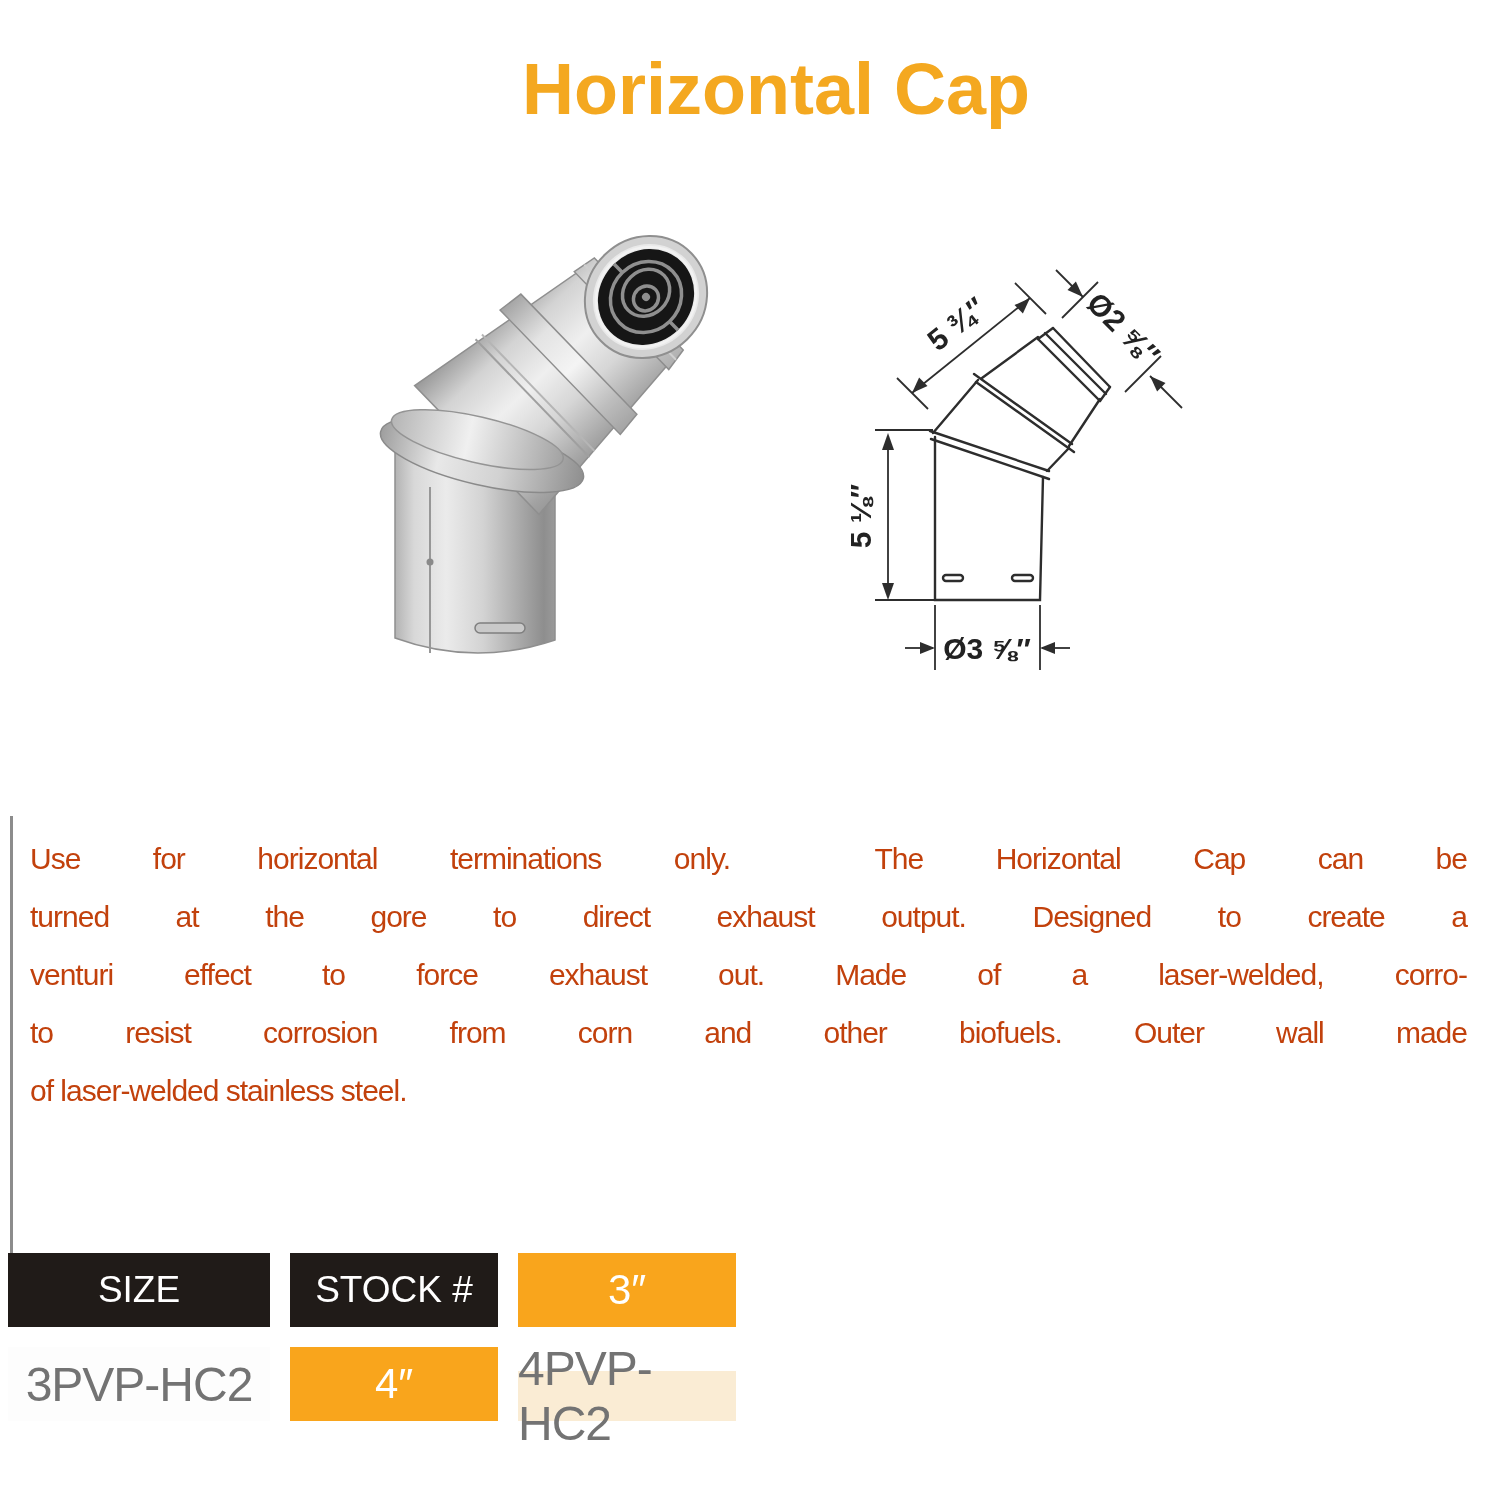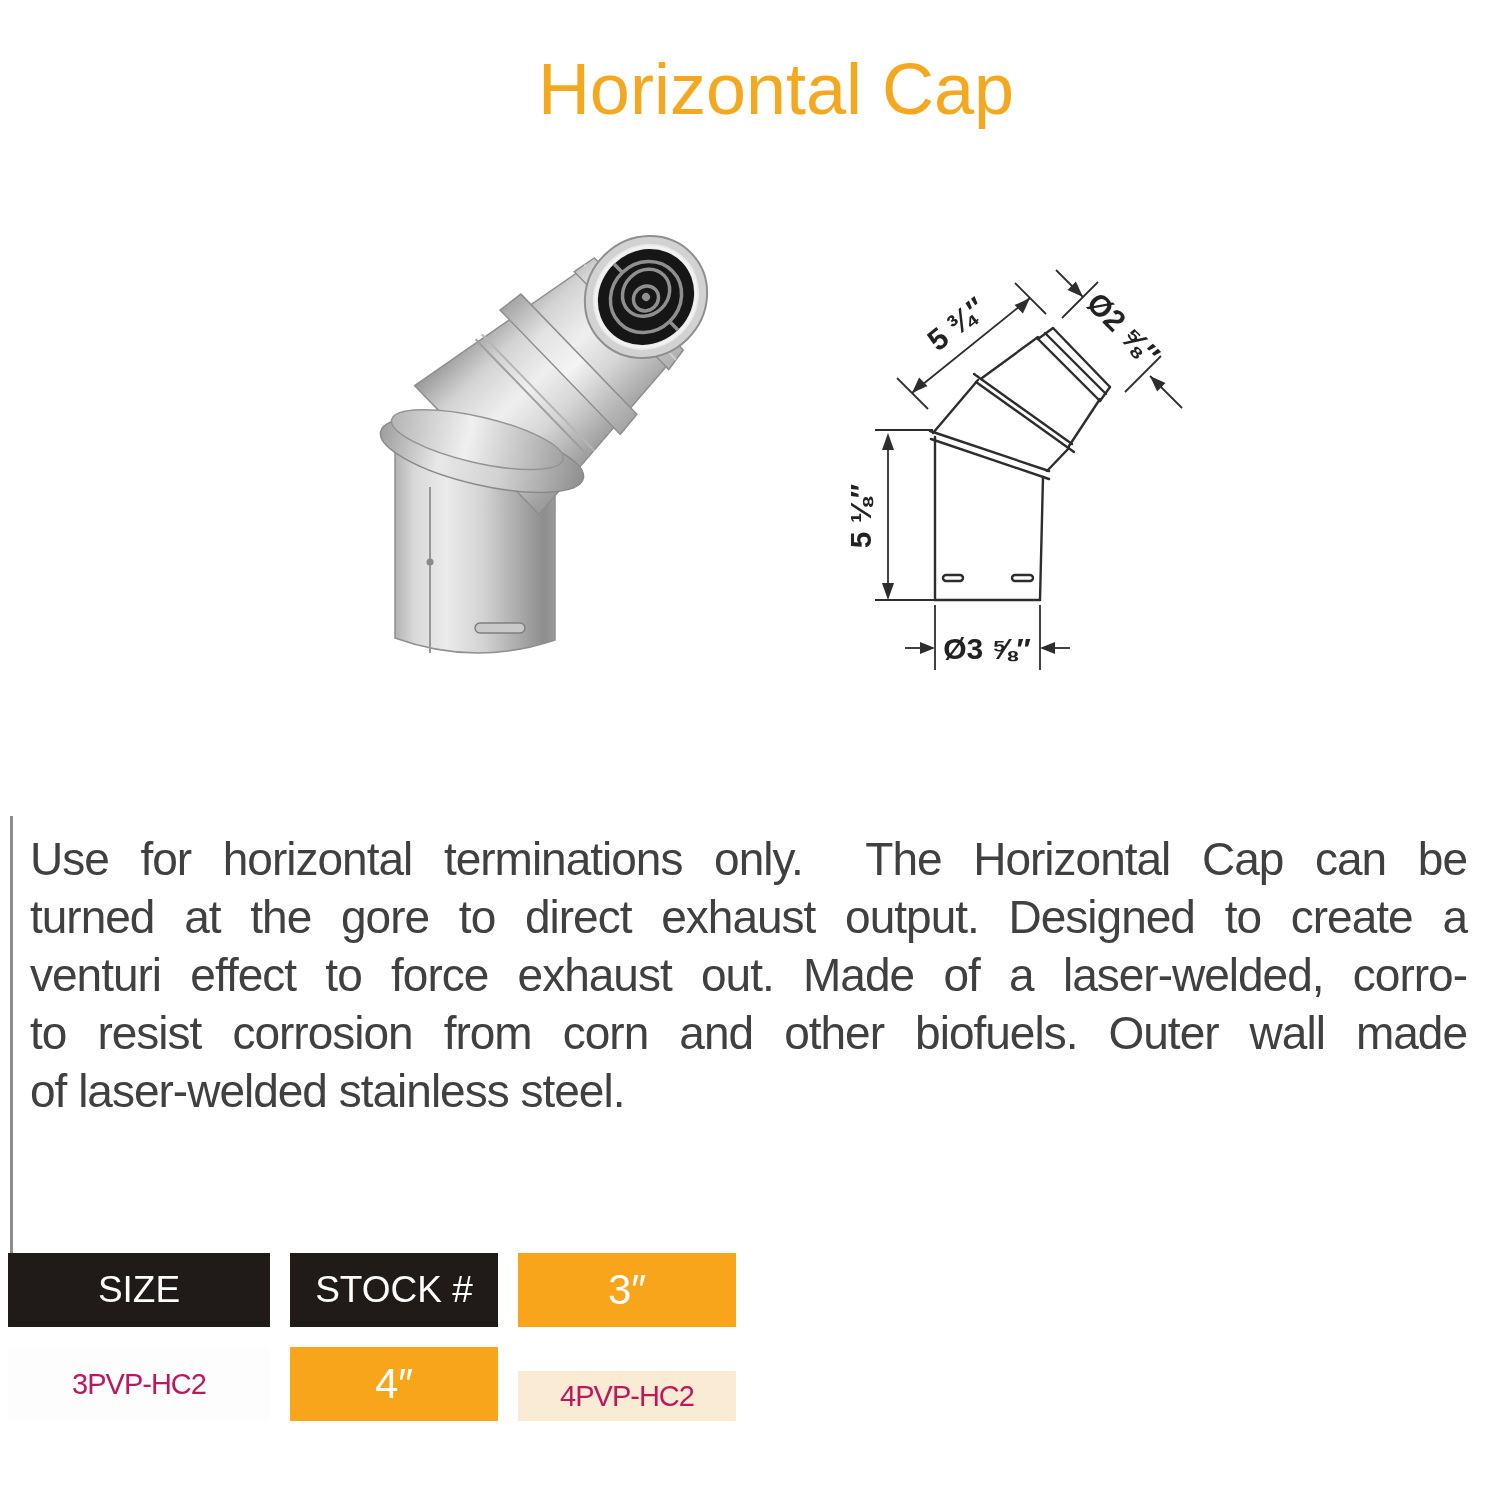--- a/index.html
+++ b/index.html
@@ -15,21 +15,21 @@
   .title {
     position: absolute;
     top: 46px;
     left: 0;
     width: 100%;
     text-align: center;
     padding-left: 52px;
     box-sizing: border-box;
     font-size: 72px;
     line-height: 86px;
-    font-weight: 400;
+    font-weight: 700;
     color: #F4A820;
     letter-spacing: 0px;
   }
   
   .photo {
     position: absolute;
     left: 330px;
     top: 225px;
     width: 460px;
     height: 480px;
@@ -55,22 +55,22 @@
     width: 3px;
     height: 437px;
     background: #8c8c8c;
   }
   
   .desc {
     position: absolute;
     left: 30px;
     top: 830px;
     width: 1437px;
-    color: #404040;
-    font-size: 46px;
+    color: #c2410c;
+    font-size: 30px;
     line-height: 58px;
     letter-spacing: -1px;
   }
   .desc-line {
     white-space: nowrap;
     text-align: justify;
     text-align-last: justify;
   }
   .desc-line--last {
     text-align: right;
@@ -99,24 +99,23 @@
     font-size: 37px;
     font-weight: 400;
     letter-spacing: 0px;
   }
   .size-cell {
     background: #F9A51C;
     color: #ffffff;
     font-size: 42px;
   }
   .val-cell {
-    color: #be185d;
-    font-size: 29px;
+    color: #737373;
+    font-size: 48px;
     letter-spacing: -1px;
-    text-align: right;
   }
   .row-white { background: #fdfdfd; }
   .row-cream { background: #FAECD4; margin-top: 24px; }
 </style>
 </head>
 <body>
 
 <div class="page">
 
   <div class="title">Horizontal Cap</div>

